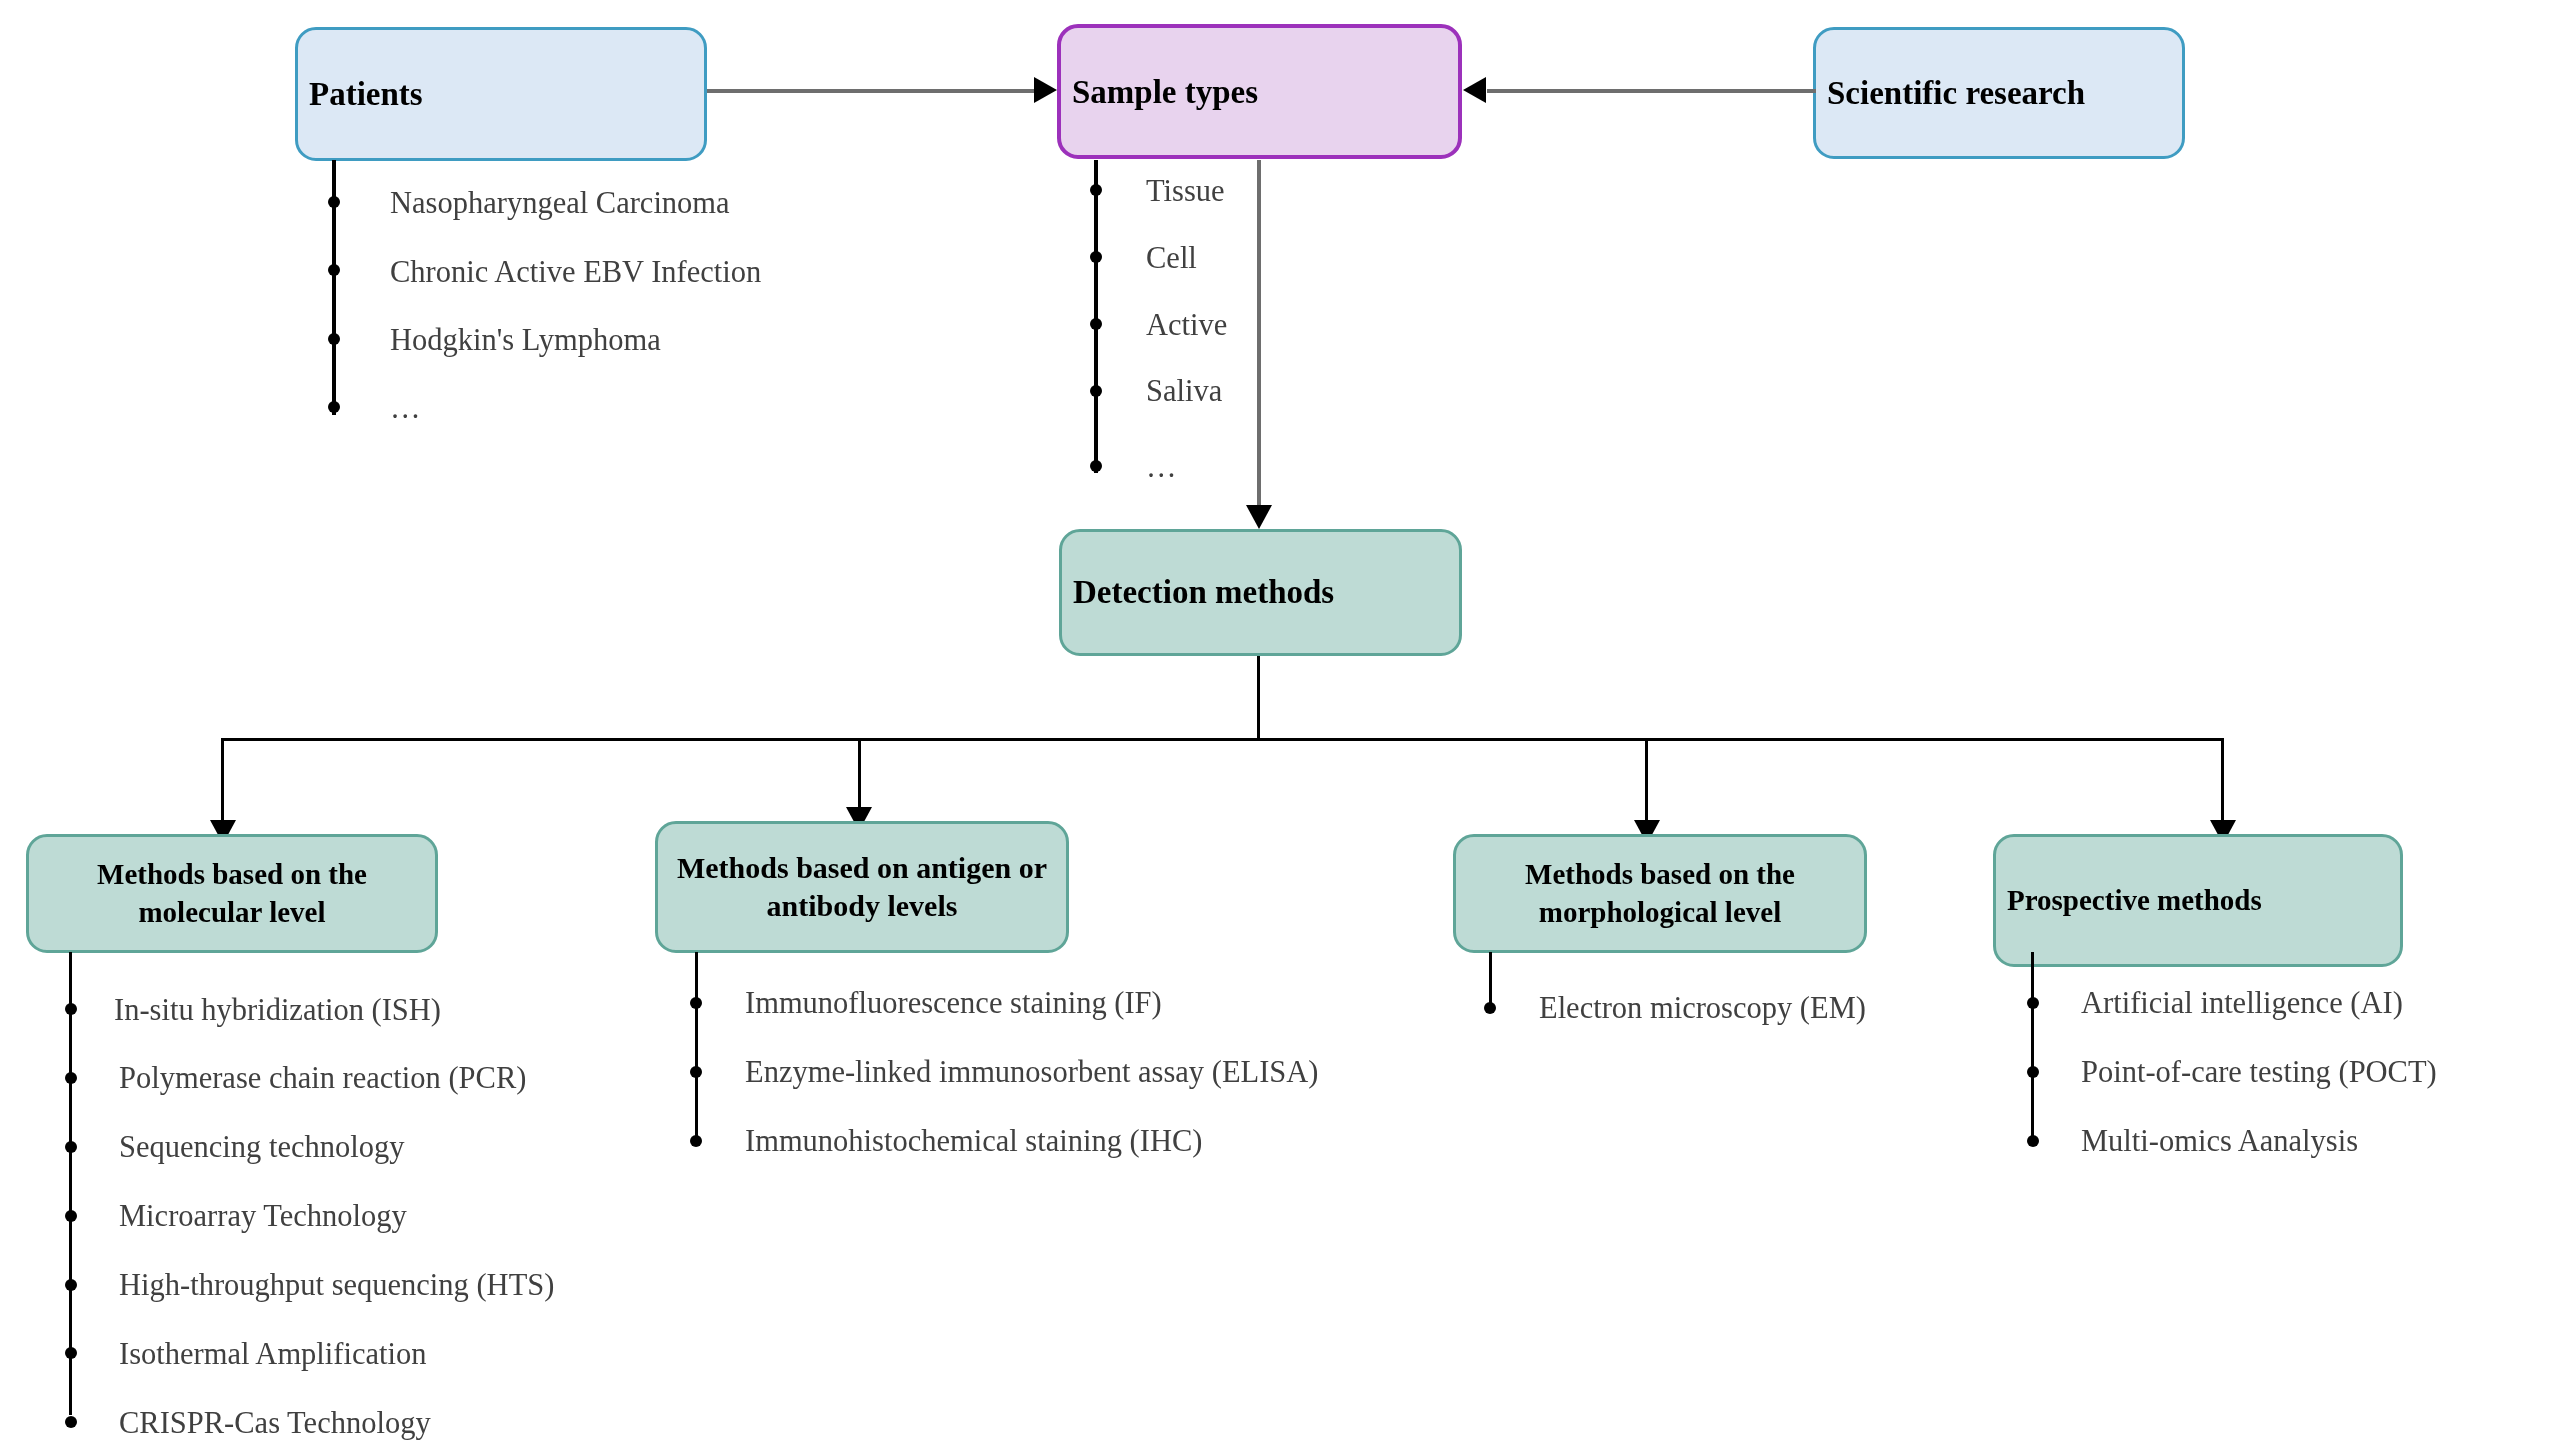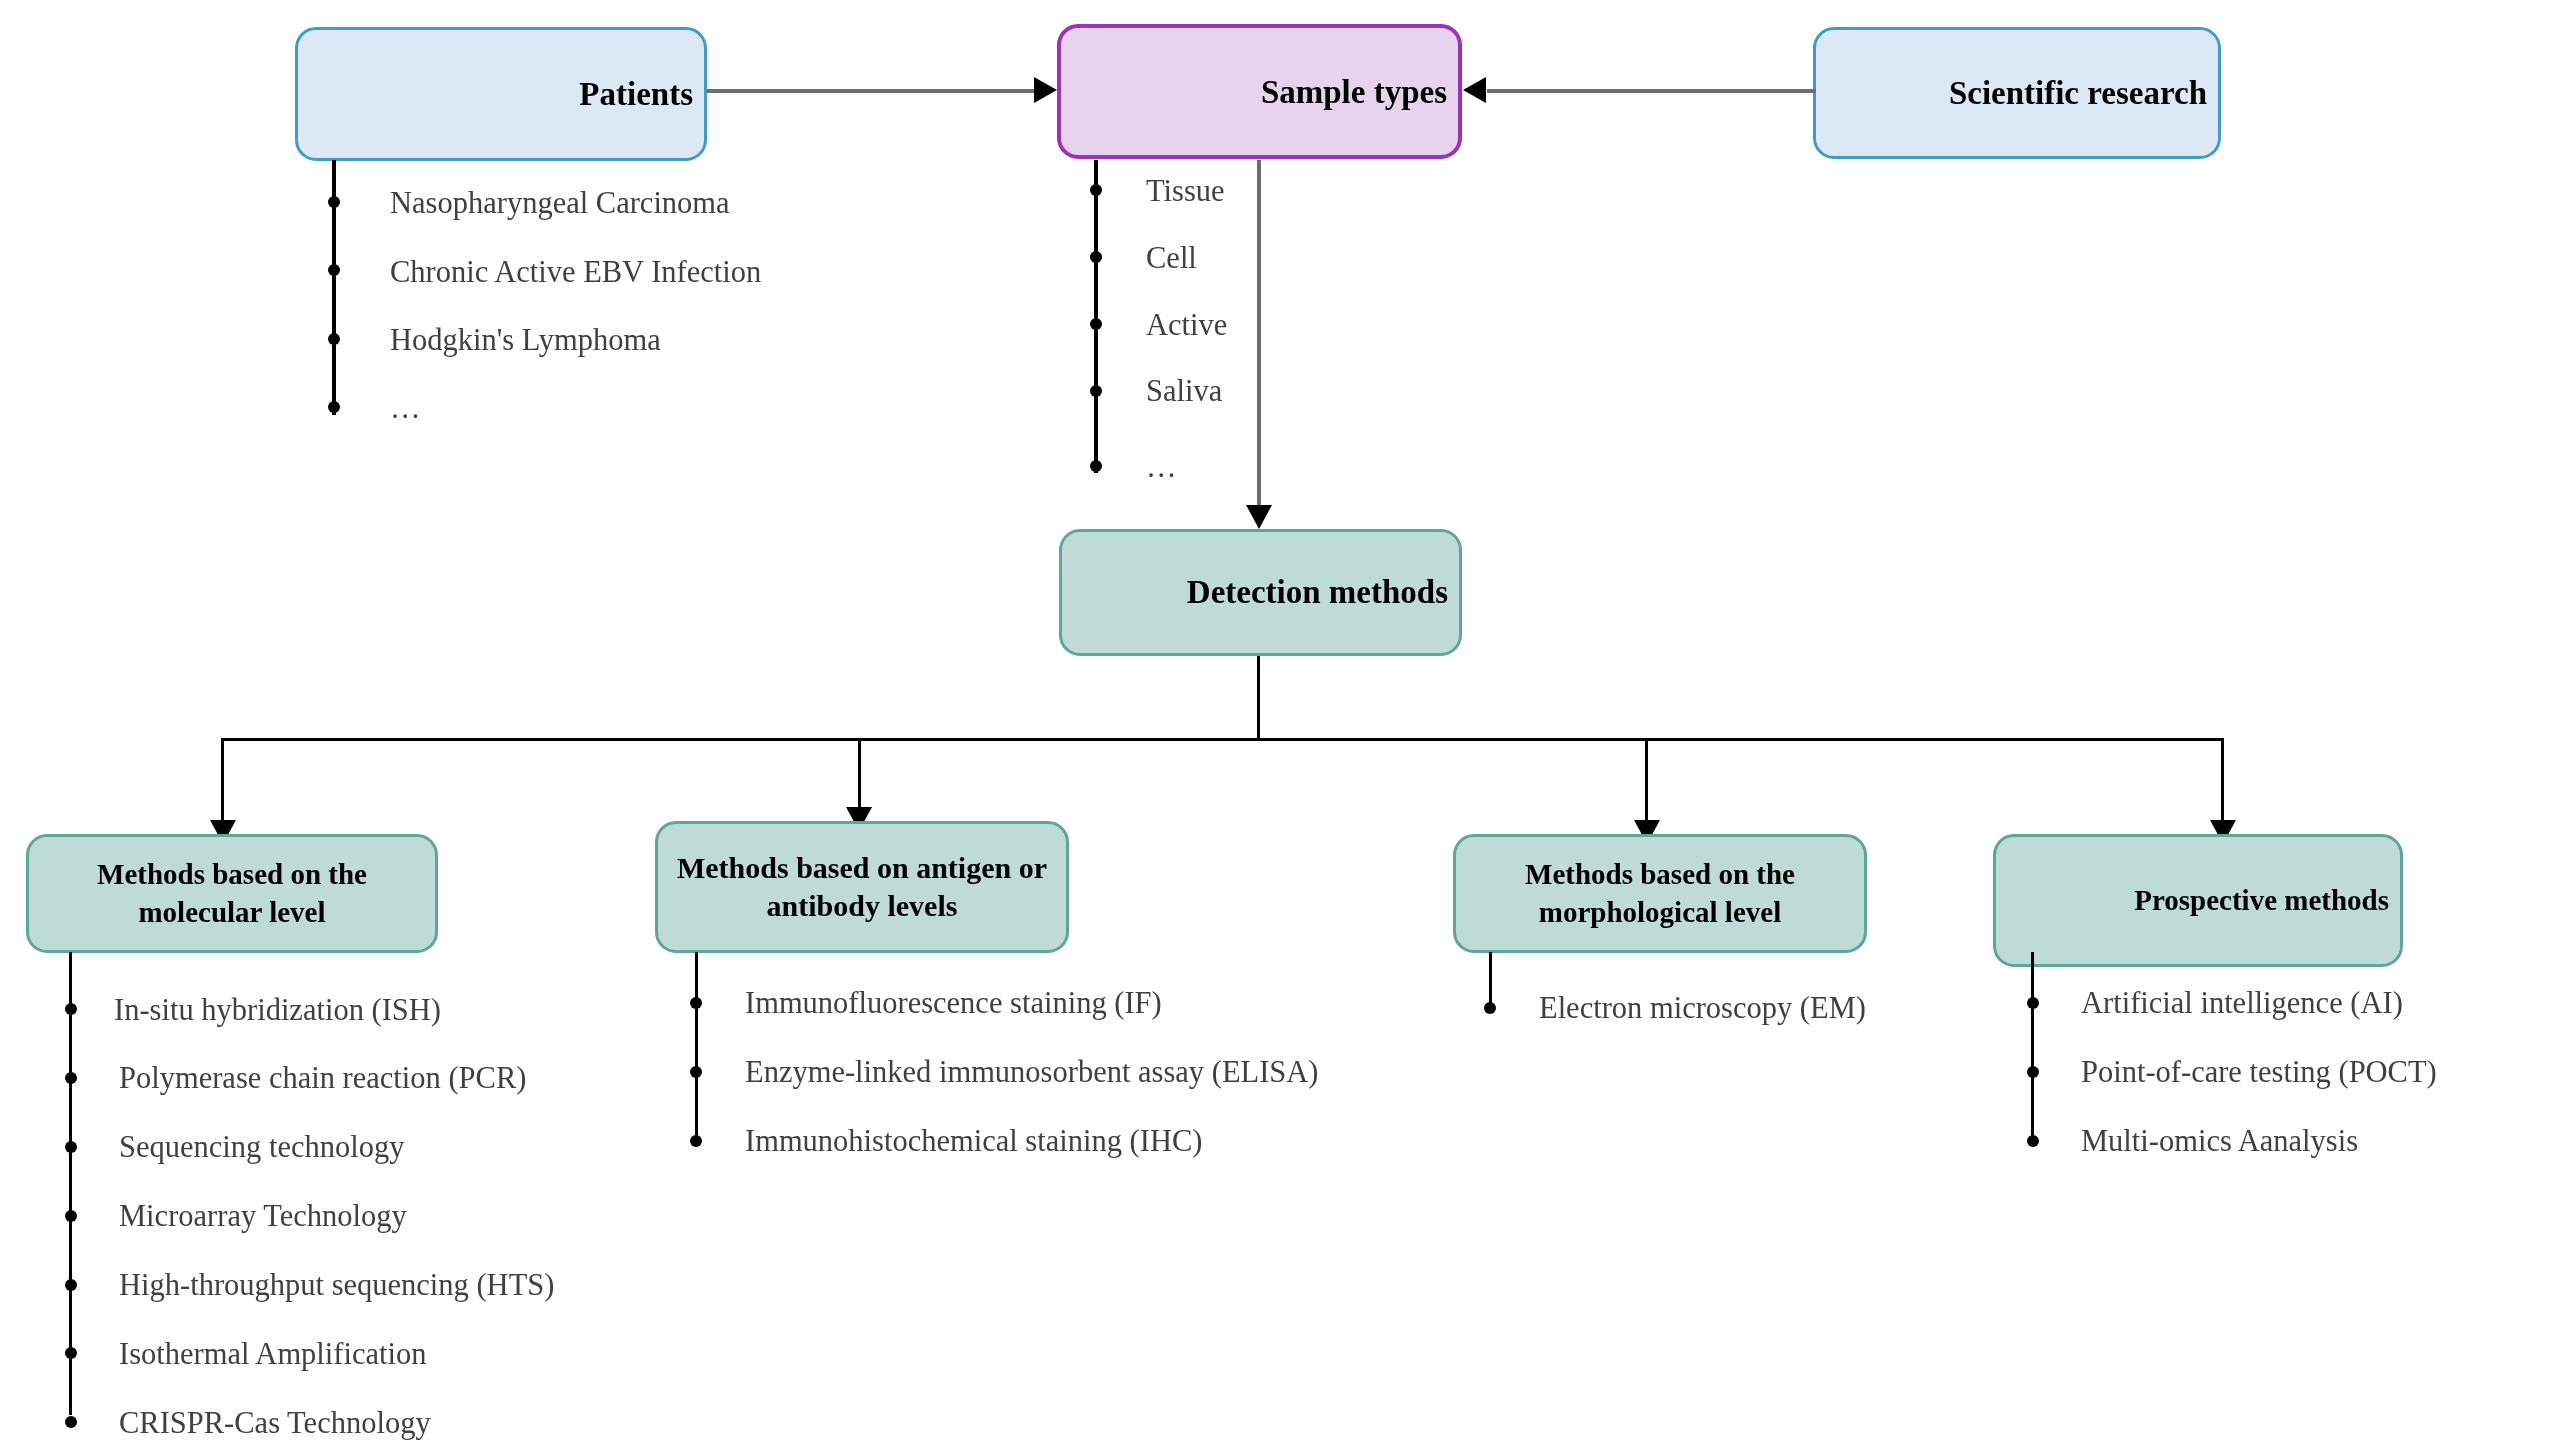--- a/index.html
+++ b/index.html
@@ -1,19 +1,19 @@
 <!DOCTYPE html>
 <html style="font-size:9.8px"><head>
 <meta charset="utf-8">
 <style>
   html,body{margin:0;padding:0;background:#ffffff;}
   body{font-family:"Liberation Serif","DejaVu Serif",serif;}
   #stage{position:relative;width:2550px;height:1452px;background:#ffffff;overflow:hidden;}
 
-  .box{position:absolute;box-sizing:border-box;display:flex;align-items:center;justify-content:flex-end;
+  .box{position:absolute;box-sizing:border-box;display:flex;align-items:center;justify-content:flex-start;
        text-align:center;border-radius:21px;font-weight:bold;line-height:1.28;
        font-family:"Liberation Serif","DejaVu Serif",serif;color:#000;}
   .box .lbl{display:block;padding:0 11px;}
 
   .box-blue{background:#dce8f5;border:3.7px solid #3f9cc2;}
   .box-purple{background:#e8d3ee;border:4.3px solid #9c31bb;}
   .box-green{background:#bedbd5;border:3.7px solid #5fa598;}
 
   .seg{position:absolute;background:#000;}
   .seg-gray{position:absolute;background:#6e6e6e;}
@@ -36,21 +36,21 @@
 <div id="stage">
 
   <div class="box box-blue" style="left:295px;top:27px;width:412px;height:134px;font-size:33px;">
     <span class="lbl">Patients</span>
   </div>
 
   <div class="box box-purple" style="left:1057px;top:24.4px;width:405px;height:135px;font-size:33px;">
     <span class="lbl">Sample types</span>
   </div>
 
-  <div class="box box-blue" style="left:1813px;top:27px;width:408px;height:132px;font-size:33px;">
+  <div class="box box-blue" style="left:1813px;top:27px;width:372px;height:132px;font-size:33px;">
     <span class="lbl">Scientific research</span>
   </div>
 
   <div class="seg-gray" style="left:707px;top:89px;width:329px;height:4.3px;"></div>
   <div class="arrow-right" style="left:1034px;top:77px;"></div>
 
   <div class="seg-gray" style="left:1487px;top:89px;width:329px;height:4.3px;"></div>
   <div class="arrow-left" style="left:1463px;top:77px;"></div>
 
   <div class="seg" style="left:332px;top:160px;width:3.7px;height:255px;"></div>

